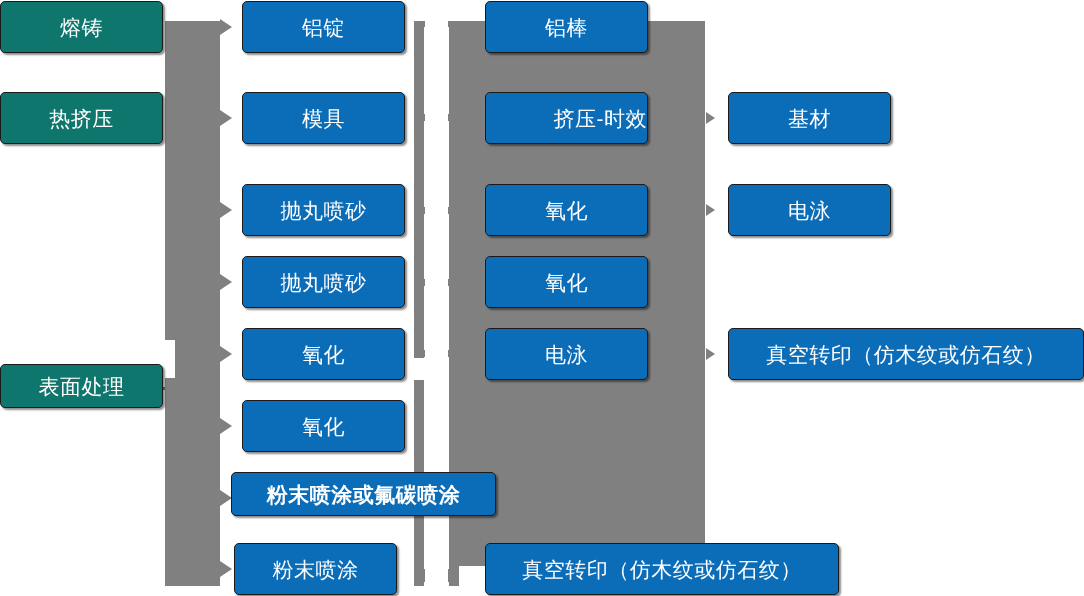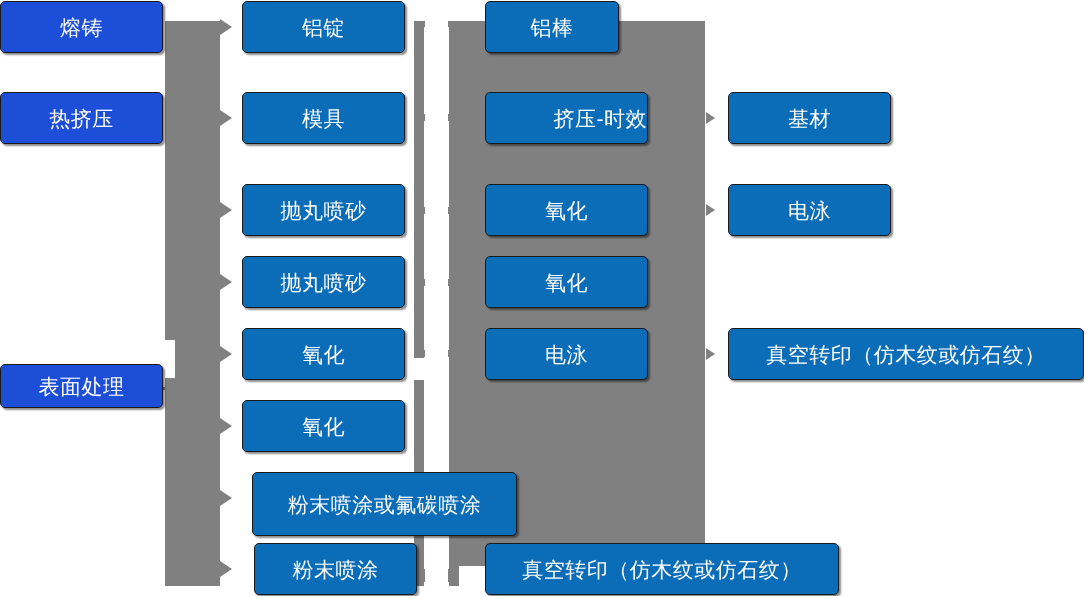--- a/index.html
+++ b/index.html
@@ -49,21 +49,21 @@
     color: #ffffff;
     border: 1px solid #1a1a1a;
     border-radius: 5px;
     box-shadow: 2px 2px 2px rgba(0,0,0,0.45);
     font-size: 21px;
     line-height: 1;
     letter-spacing: 0.5px;
     white-space: nowrap;
     user-select: none;
   }
-  .node.dark  { background: #1d4ed8; }
+  .node.dark  { background: #0f766e; }
   .node.light { background: #0B6CB8; }
 
   .node .label { pointer-events: none; }
 </style>
 </head>
 <body>
 
 <div id="canvas">
 
   <div>
@@ -123,28 +123,28 @@
     </div>
     <div class="node light" style="left:242px; top:256px; width:163px; height:52px;">
       <span class="label">抛丸喷砂</span>
     </div>
     <div class="node light" style="left:242px; top:328px; width:163px; height:52px;">
       <span class="label">氧化</span>
     </div>
     <div class="node light" style="left:242px; top:400px; width:163px; height:52px;">
       <span class="label">氧化</span>
     </div>
-    <div class="node light" style="left:252px; top:472px; width:265px; height:64px;">
+    <div class="node light" style="left:231px; top:472px; width:265px; height:44px;font-weight:bold;">
       <span class="label">粉末喷涂或氟碳喷涂</span>
     </div>
-    <div class="node light" style="left:254px; top:543px; width:163px; height:52px;">
+    <div class="node light" style="left:234px; top:543px; width:163px; height:52px;">
       <span class="label">粉末喷涂</span>
     </div>
 
-    <div class="node light" style="left:485px; top:1px; width:134px; height:52px;">
+    <div class="node light" style="left:485px; top:1px; width:163px; height:52px;">
       <span class="label">铝棒</span>
     </div>
     <div class="node light" style="left:485px; top:92px; width:163px; height:52px;justify-content:flex-end;">
       <span class="label">挤压-时效</span>
     </div>
     <div class="node light" style="left:485px; top:184px; width:163px; height:52px;">
       <span class="label">氧化</span>
     </div>
     <div class="node light" style="left:485px; top:256px; width:163px; height:52px;">
       <span class="label">氧化</span>

